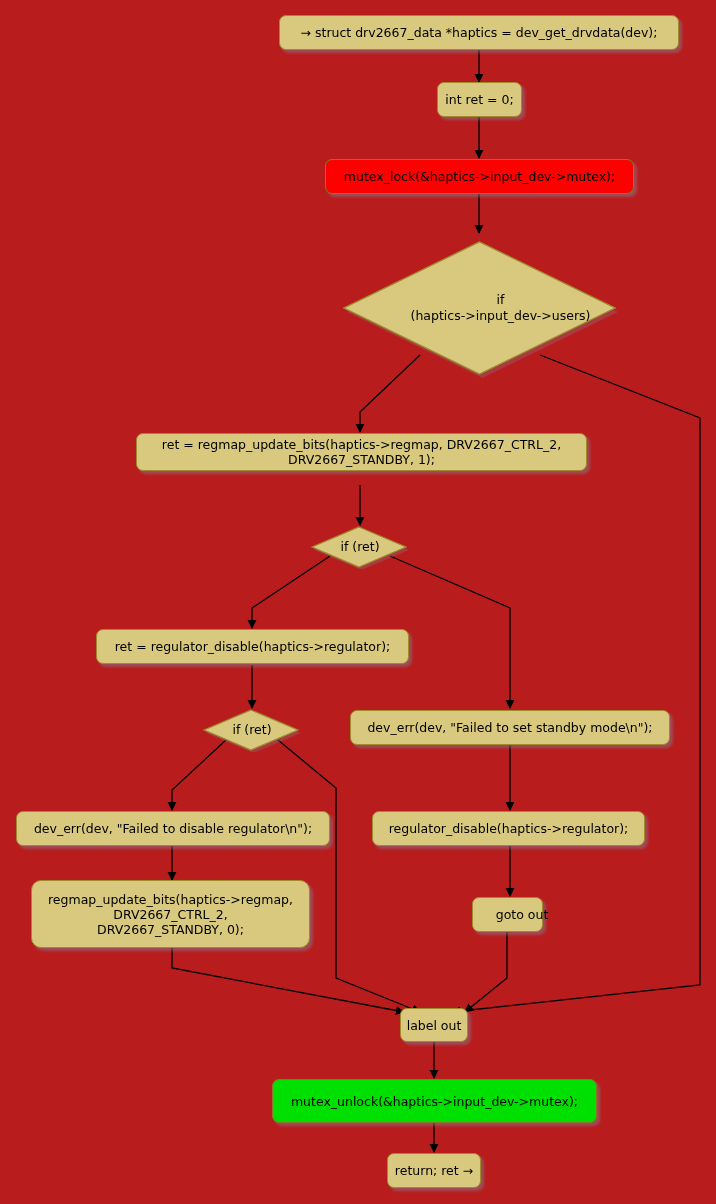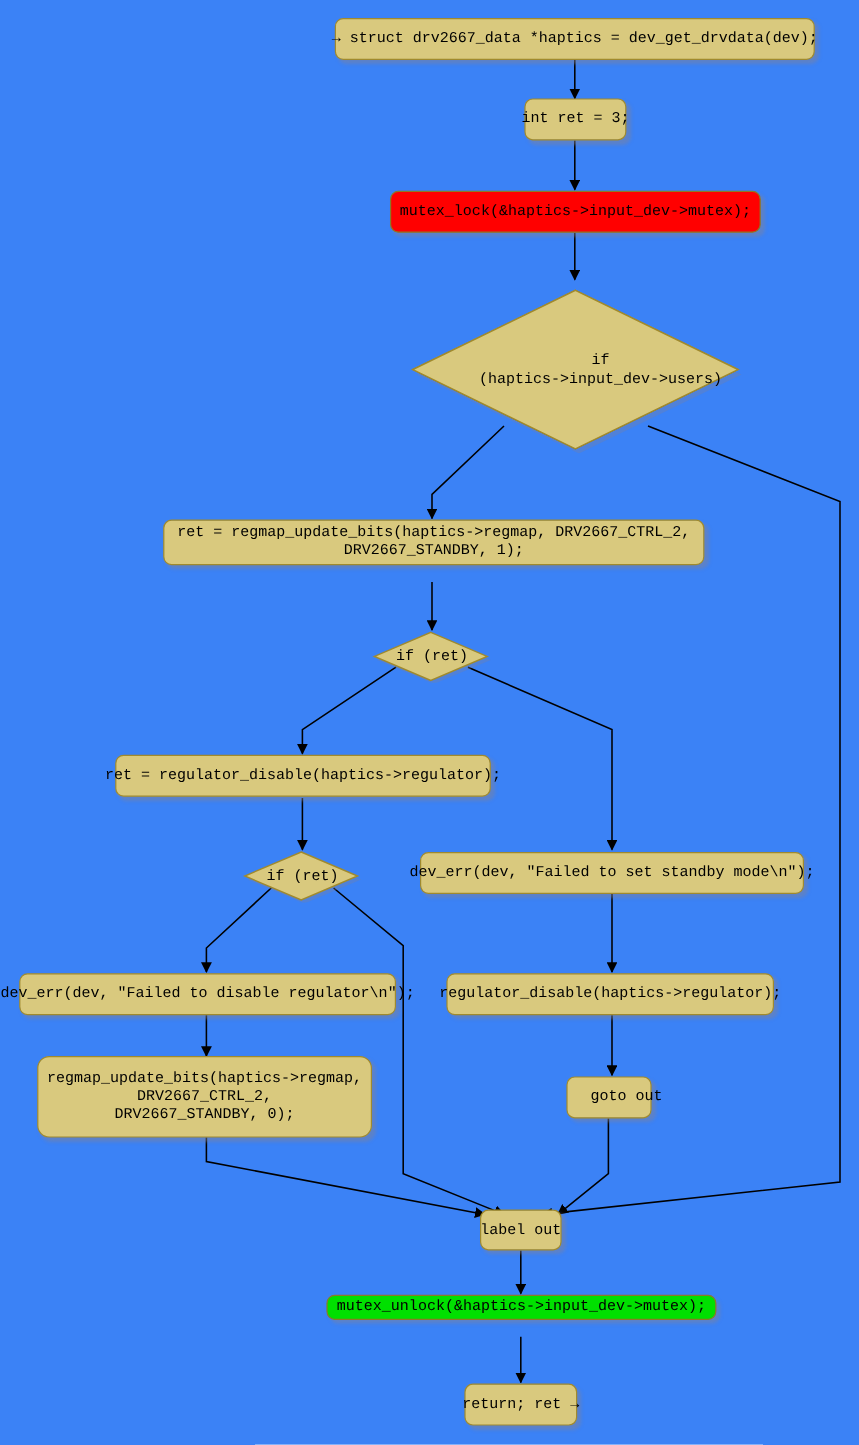--- a/index.html
+++ b/index.html
@@ -8,23 +8,22 @@
     padding: 0;
     background: #ffffff;
   }
   body {
     font-family: "DejaVu Sans", sans-serif;
   }
   #canvas {
     position: relative;
     width: 716px;
     height: 1204px;
-    background: #3b82f6;
+    background: #b91c1c;
     overflow: hidden;
-    font-family: Liberation Mono, monospace;
   }
   #edges {
     position: absolute;
     left: 0;
     top: 0;
     width: 716px;
     height: 1204px;
     pointer-events: none;
   }
   .node {
@@ -133,21 +132,21 @@
       <path d="M 507,932 L 507,978 L 465,1012" marker-end="url(#arrow)"></path>
 
       <path d="M 434,1042 L 434,1078" marker-end="url(#arrow)"></path>
 
       <path d="M 434,1114 L 434,1152" marker-end="url(#arrow)"></path>
     </g>
   </svg>
 
   <div class="node rect" style="left:279px; top:15px; width:400px; height:35px;">→ struct drv2667_data *haptics = dev_get_drvdata(dev);</div>
 
-  <div class="node rect" style="left:437px; top:82px; width:85px; height:35px;">int ret = 3;</div>
+  <div class="node rect" style="left:437px; top:82px; width:85px; height:35px;">int ret = 0;</div>
 
   <div class="node rect danger" style="left:325px; top:159px; width:309px; height:35px;">mutex_lock(&amp;haptics-&gt;input_dev-&gt;mutex);</div>
 
   <div class="diamond-wrap" style="left:340px; top:238px; width:279px; height:140px;">
     <svg class="diamond-shape" viewBox="0 0 279 140" preserveAspectRatio="none">
       <polygon points="139.5,4 275,70 139.5,136 4,70" fill="#d9c97e" stroke="#a08a2e" stroke-width="1.2" style="filter:none"></polygon>
       <polygon points="142.5,8 278,74 142.5,140 7,74" fill="rgba(130,130,150,0.30)" stroke="none" style="mix-blend-mode:multiply"></polygon>
       <polygon points="139.5,4 275,70 139.5,136 4,70" fill="#d9c97e" stroke="#a08a2e" stroke-width="1.2"></polygon>
     </svg>
     <div class="diamond-label shift-right">if
@@ -182,17 +181,17 @@
   <div class="node rect" style="left:372px; top:811px; width:273px; height:35px;">regulator_disable(haptics-&gt;regulator);</div>
 
   <div class="node rect" style="left:31px; top:880px; width:279px; height:68px;border-radius:10px;">regmap_update_bits(haptics-&gt;regmap,
 DRV2667_CTRL_2,
 DRV2667_STANDBY, 0);</div>
 
   <div class="node rect" style="left:472px; top:897px; width:71px; height:35px;padding-left:36px;">goto out</div>
 
   <div class="node rect" style="left:400px; top:1008px; width:68px; height:34px;text-align:right;">label out</div>
 
-  <div class="node rect success" style="left:272px; top:1079px; width:325px; height:21px;">mutex_unlock(&amp;haptics-&gt;input_dev-&gt;mutex);</div>
+  <div class="node rect success" style="left:272px; top:1079px; width:325px; height:44px;">mutex_unlock(&amp;haptics-&gt;input_dev-&gt;mutex);</div>
 
   <div class="node rect" style="left:387px; top:1153px; width:94px; height:35px;">return; ret →</div>
 
 </div>
 
 </body></html>

